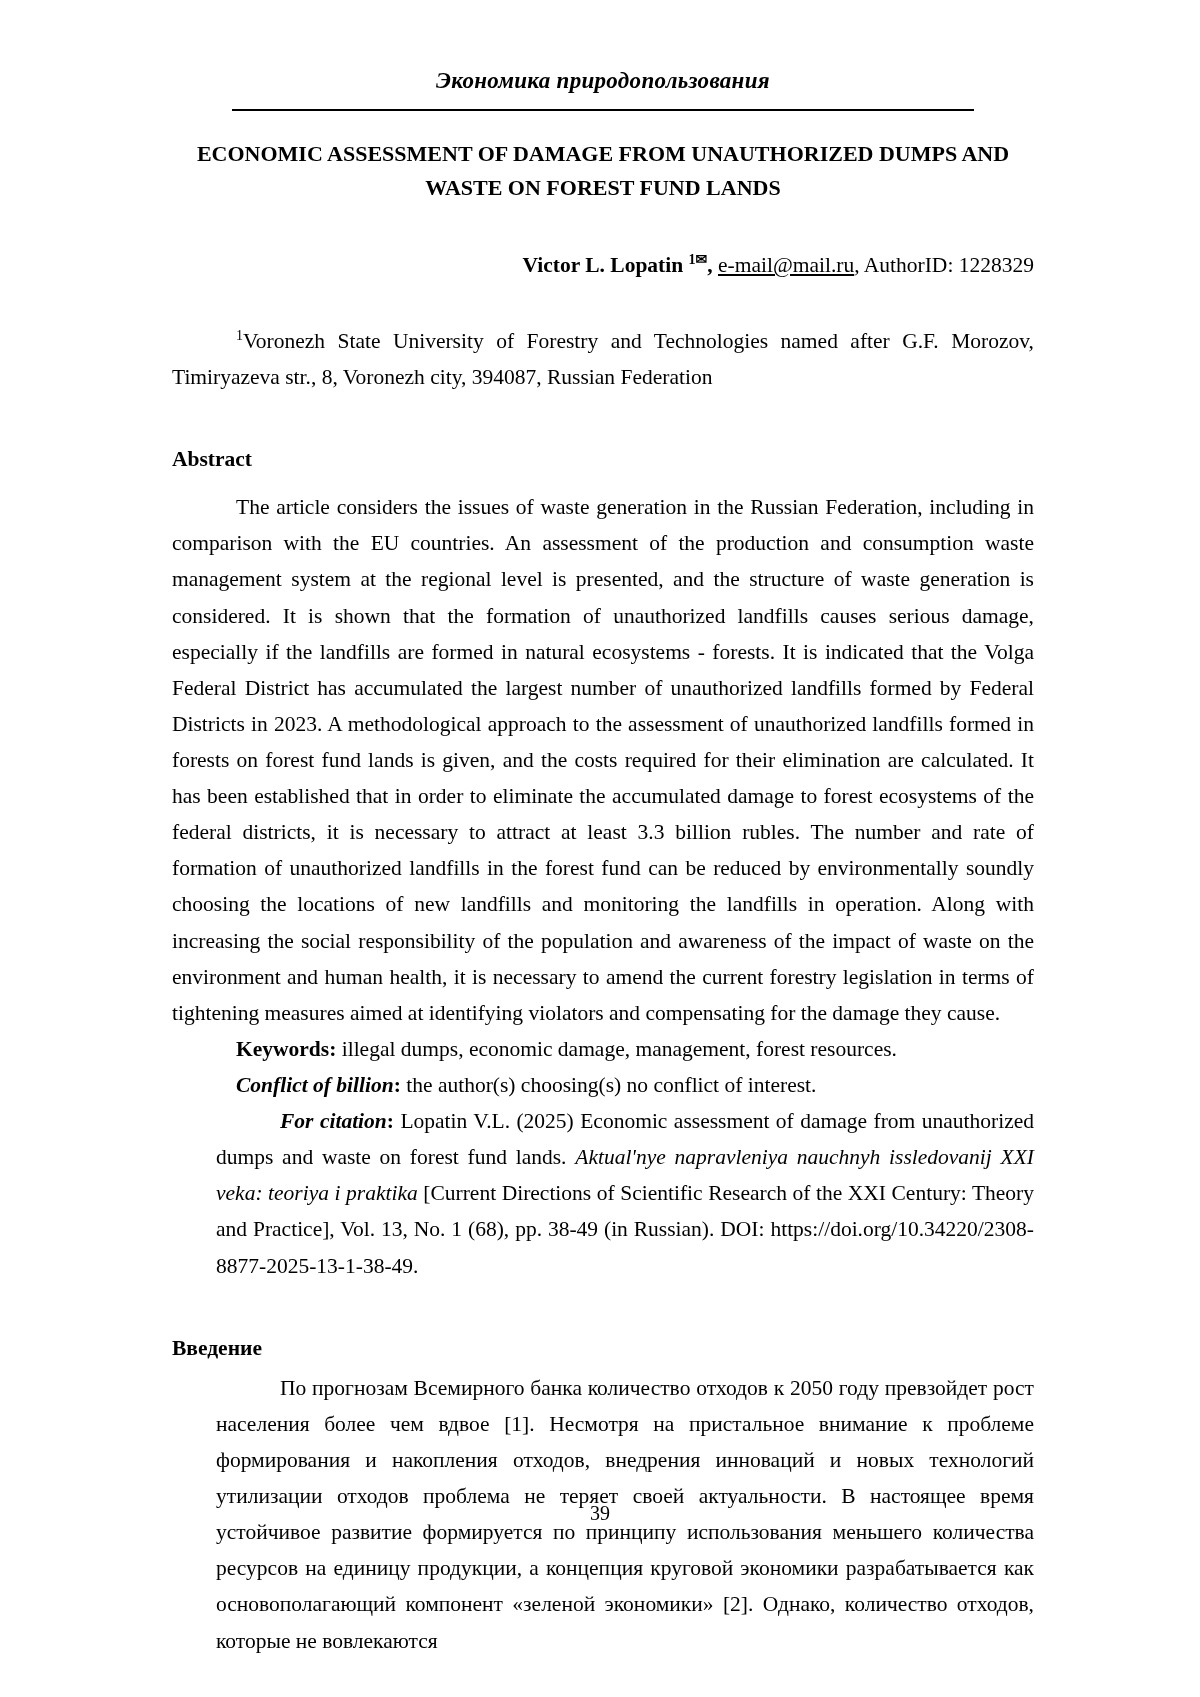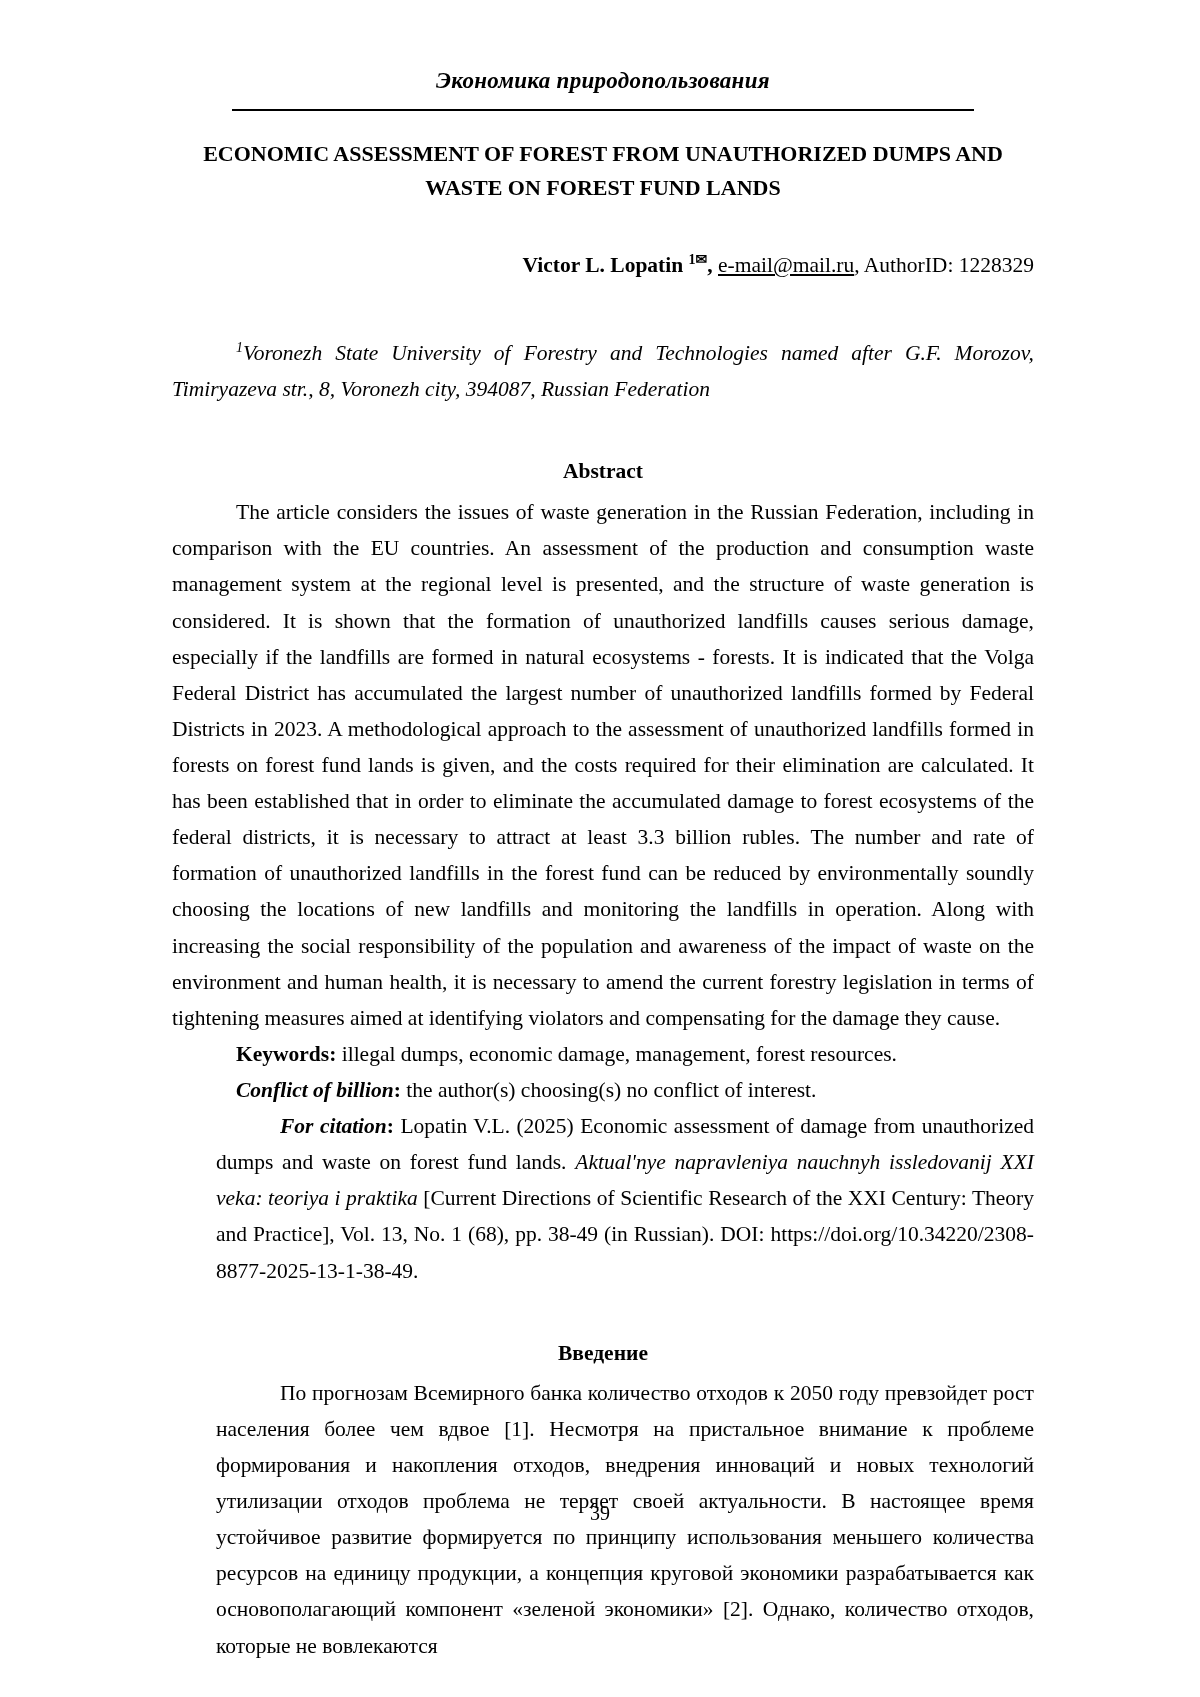--- a/index.html
+++ b/index.html
@@ -47,37 +47,36 @@
   }
   .author-name { font-weight: bold; }
   .author-sup { font-weight: bold; }
   sup { font-size: 0.65em; line-height: 0; }
   .email-link {
     color: #000;
     text-decoration: underline;
     cursor: pointer;
   }
   .affiliation {
-    margin-top: 52px;
-    font-style: italic;
+    margin-top: 40px;
     text-align: justify;
     text-indent: 64px;
   }
   .section-heading {
     margin-top: 46px;
-    text-align: center;
+    text-align: left;
     font-weight: bold;
   }
   .para {
     margin: 0;
     text-align: justify;
     text-indent: 64px;
   }
   .para + .para { margin-top: 0; }
-  .abstract-body { margin-top: 5px; }
+  .abstract-body { margin-top: 12px; }
   .bold { font-weight: bold; }
   .bold-italic { font-weight: bold; font-style: italic; }
   .italic { font-style: italic; }
   .citation-para { margin-top: 40px; margin-left: 44px; }
   .intro-body { margin-top: 4px; margin-left: 44px; }
   .page-number {
     position: absolute;
     left: 0;
     right: 0;
     bottom: 166px;
@@ -87,21 +86,21 @@
 </style>
 </head>
 <body>
 
 <div class="page">
 
   <div class="journal-header">Экономика природопользования</div>
   <hr class="header-rule">
 
   <div class="article-title">
-    <span>ECONOMIC ASSESSMENT OF FOREST FROM UNAUTHORIZED DUMPS AND</span><br>
+    <span>ECONOMIC ASSESSMENT OF DAMAGE FROM UNAUTHORIZED DUMPS AND</span><br>
     <span>WASTE ON FOREST FUND LANDS</span>
   </div>
 
   <p class="author-line"><span class="author-name">Victor L. Lopatin</span><span class="author-sup"> <sup>1</sup><sup>✉</sup></span><span class="author-name">,</span>  <a class="email-link">e-mail@mail.ru</a><span>, AuthorID: 1228329</span></p>
 
   <p class="affiliation"><sup>1</sup><span>Voronezh State University of Forestry and Technologies named after G.F. Morozov, Timiryazeva str., 8, Voronezh city, 394087, Russian Federation</span></p>
 
   <div class="section-heading">Abstract</div>
 
   <p class="para abstract-body">The article considers the issues of waste generation in the Russian Federation, including in comparison with the EU countries. An assessment of the production and consumption waste management system at the regional level is presented, and the structure of waste generation is considered. It is shown that the formation of unauthorized landfills causes serious damage, especially if the landfills are formed in natural ecosystems - forests. It is indicated that the Volga Federal District has accumulated the largest number of unauthorized landfills formed by Federal Districts in 2023. A methodological approach to the assessment of unauthorized landfills formed in forests on forest fund lands is given, and the costs required for their elimination are calculated. It has been established that in order to eliminate the accumulated damage to forest ecosystems of the federal districts, it is necessary to attract at least 3.3 billion rubles. The number and rate of formation of unauthorized landfills in the forest fund can be reduced by environmentally soundly choosing the locations of new landfills and monitoring the landfills in operation. Along with increasing the social responsibility of the population and awareness of the impact of waste on the environment and human health, it is necessary to amend the current forestry legislation in terms of tightening measures aimed at identifying violators and compensating for the damage they cause.</p>

